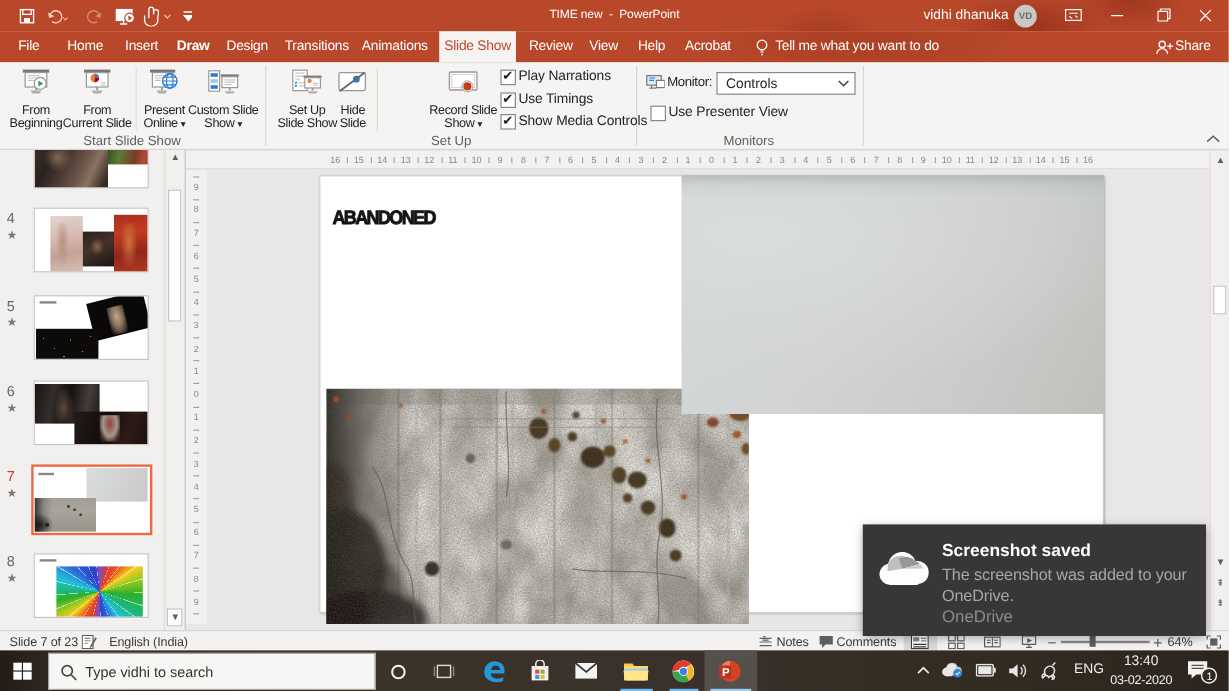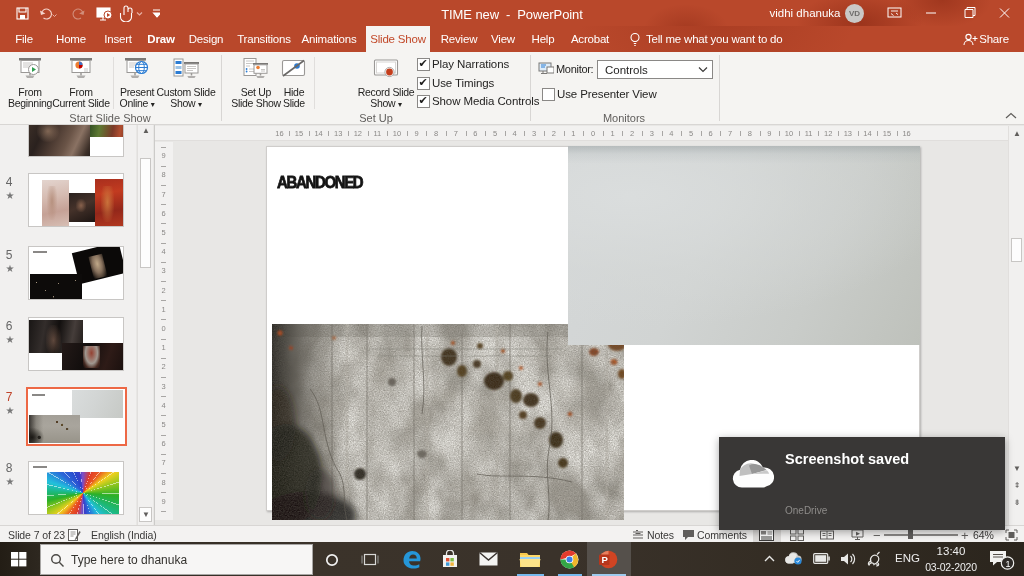--- a/index.html
+++ b/index.html
@@ -11,21 +11,21 @@
 #titlebar { left:0; top:0; width:1024px; height:26px;
   background:
     radial-gradient(90px 45px at 84% 90%, rgba(120,28,10,0.45), rgba(0,0,0,0) 70%),
     radial-gradient(70px 40px at 92% 0%, rgba(120,28,10,0.38), rgba(0,0,0,0) 70%),
     radial-gradient(60px 35px at 67% 110%, rgba(120,28,10,0.3), rgba(0,0,0,0) 70%),
     #b9482b; }
 #tabbar { left:0; top:26px; width:1024px; height:26px;
   background:
     radial-gradient(200px 120px at 70% -40%, rgba(125,30,12,0.25), rgba(0,0,0,0) 70%),
     #b9482b; }
-#title-text { left:0; top:6.5px; width:1024px; text-align:center; color:#fff; font-size:13px; letter-spacing:-0.1px; }
+#title-text { left:0; top:6.5px; width:1024px; text-align:center; color:#fff; font-size:10px; letter-spacing:-0.1px; }
 #user-name { top:7px; left:760px; width:90px; color:#fff; font-size:11.5px; text-align:center; white-space:nowrap; }
 #avatar { left:845px; top:4px; width:19px; height:19px; border-radius:50%; background:#cac8c6; color:#6e6c6a; font-size:8px; font-weight:bold; text-align:center; line-height:19px; }
 
 .tab { position:absolute; top:26px; height:26px; line-height:26px; color:#fff; font-size:11.5px; letter-spacing:-0.2px; width:120px; text-align:center; }
 #tab-sel { left:366px; top:26px; width:64px; height:26px; background:#f5f4f2; color:#c2492a; text-align:center; line-height:26px; font-size:11.5px; letter-spacing:-0.2px; }
 
 
 #ribbon { left:0; top:52px; width:1024px; height:73px; background:#f5f4f2; border-bottom:1px solid #d8d6d4; }
 .glabel { position:absolute; top:60px; font-size:11px; color:#605e5c; text-align:center; }
 .gsep { position:absolute; top:3px; width:1px; height:66px; background:#d8d6d4; }
@@ -72,21 +72,21 @@
 #taskbar { left:0; top:542px; width:1024px; height:34px;
   background:linear-gradient(90deg, #231d15 0%, #2e2820 4%, #3b332a 30%, #3a322a 55%, #332c23 78%, #2b251d 100%); }
 #searchbox { position:absolute; left:40px; top:2px; width:273px; height:31px; background:#f7f6f5; border:1px solid #a8a6a4; }
 #searchbox span { position:absolute; left:30px; top:8px; font-size:12px; color:#35332f; }
 .tray { position:absolute; color:#eee; font-size:11px; }
 
 
 #toast { left:719px; top:437px; width:286px; height:93px; background:#393736; box-shadow:0 2px 8px rgba(0,0,0,0.35); }
 #toast .t1 { position:absolute; left:66px; top:14px; font-size:14.5px; font-weight:bold; color:#fff; }
 #toast .t2 { position:absolute; left:66px; top:33px; width:222px; font-size:13.5px; color:#a9a7a5; line-height:17.5px; letter-spacing:-0.1px; }
-#toast .t3 { position:absolute; left:66px; top:68px; font-size:10px; color:#8e8c8a; }
+#toast .t3 { position:absolute; left:66px; top:68px; font-size:14px; color:#8e8c8a; }
 </style>
 </head>
 <body>
 
 <div id="titlebar" class="abs"></div>
 <div id="tabbar" class="abs"></div>
 <div id="title-text" class="abs">TIME new &nbsp;-&nbsp; PowerPoint</div>
 <div id="user-name" class="abs">vidhi dhanuka</div>
 <div id="avatar" class="abs">VD</div>
 
@@ -639,34 +639,35 @@
 </div>
 
 <div id="toast" class="abs">
   <svg style="position:absolute; left:13px; top:23px;" width="42" height="28" viewBox="0 0 42 28">
     <path d="M10 27.5 a9 9 0 0 1 -2 -17.8 A12 12 0 0 1 31 7.6 a9.3 9.3 0 0 1 3 18.9 q-1.2 1 -2.5 1 z" fill="#fdfdfd"></path>
     <path d="M8 9.7 A12 12 0 0 1 25 5 l-5 9 -12.5 2z" fill="#c0c0c0"></path>
     <path d="M17 5.5 a12 12 0 0 1 14 2.1 a9.3 9.3 0 0 1 3.5 2.4 L20 14 z" fill="#969696"></path>
     <path d="M34.8 10.3 a9.3 9.3 0 0 1 2.4 3.4 L20 14 z" fill="#c9c9c9"></path>
   </svg>
   <div class="t1">Screenshot saved</div>
+  <div class="t2">The screenshot was added to your OneDrive.</div>
   <div class="t3">OneDrive</div>
 </div>
 
 <div id="taskbar" class="abs">
   <svg class="abs" style="left:11px; top:10px;" width="16" height="15" viewBox="0 0 16 15">
     <g fill="#ffffff">
         <rect x="0" y="0" width="7.2" height="6.7"></rect>
         <rect x="8.2" y="0" width="7.2" height="6.7"></rect>
         <rect x="0" y="7.7" width="7.2" height="6.7"></rect>
         <rect x="8.2" y="7.7" width="7.2" height="6.7"></rect>
       </g>
   </svg>
   <div id="searchbox">
-      <span>Type here to dhanuka</span>
+      <span>Type vidhi to search</span>
     <svg style="position:absolute; left:9px; top:8px;" width="15" height="15" viewBox="0 0 15 15">
         <circle cx="6" cy="6" r="4.3" fill="none" stroke="#4a4844" stroke-width="1.4"></circle>
         <path d="M9.3 9.3 L13.5 13.5" stroke="#4a4844" stroke-width="1.4"></path>
       </svg>
   </div>
   <svg class="abs" style="left:325px; top:11px;" width="14" height="14" viewBox="0 0 14 14">
       <circle cx="7" cy="7" r="5.2" fill="none" stroke="#f2f2f2" stroke-width="1.7"></circle>
     </svg>
   <svg class="abs" style="left:361px; top:9px;" width="18" height="17" viewBox="0 0 18 17">
     <g fill="none" stroke="#d8d8d6" stroke-width="1.2">

